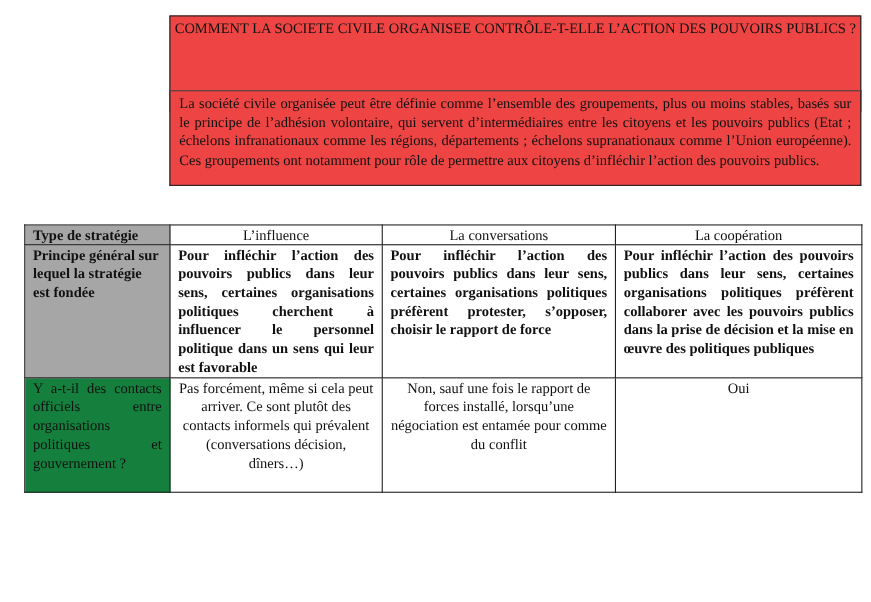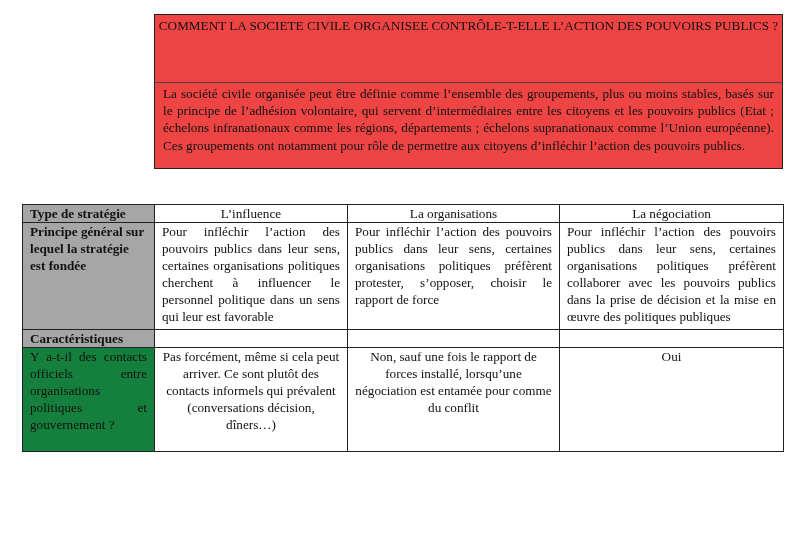--- a/index.html
+++ b/index.html
@@ -9,23 +9,23 @@
   .head-title { left: 154px; top: 14px; width: 629px; height: 88px; background: #ef4444;
                 border: 1px solid #222; text-align: center; font-size: 13.2px; line-height: 16px; padding-top: 3px; }
   .head-desc { left: 154px; top: 82px; width: 629px; height: 87px; background: #ef4444;
                border: 1px solid #222; border-top: 1px solid #444; text-align: justify; font-size: 13.2px;
                line-height: 17.2px; padding: 2px 8px 0 8px; }
   table.grid { position: absolute; left: 22px; top: 168px; border-collapse: collapse; table-layout: fixed; width: 761px; margin-top: 36px; }
   table.grid td { border: 1px solid #222; vertical-align: top; font-size: 13.2px; line-height: 17px; padding: 0 7px; box-sizing: border-box; }
   td.lab { background: #a6a6a6; font-weight: bold; }
   td.lab-n { background: #15803d; text-align: justify; }
   td.c { text-align: center; font-family: Liberation Serif, serif; }
-  td.j { text-align: justify; }
+  td.j { text-align: justify; font-weight: bold; }
   tr.r-head td { height: 18px; }
-  tr.r-principe td { height: 107px; }
+  tr.r-principe td { height: 121px; }
   tr.r-carac td { height: 16px; }
   tr.r-contacts td { height: 104px; }
   tr.r-resp td { height: 113px; }
   tr.r-contacts td, tr.r-resp td { border-top-color: #999; }
   tr.r-resp td { border-bottom-color: #999; }
 </style>
 </head>
 <body>
 
 <div class="block head-title">
@@ -39,34 +39,28 @@
   <colgroup>
     <col style="width:132px">
       <col style="width:193px">
       <col style="width:212px">
       <col style="width:224px">
   </colgroup>
   <tbody>
       <tr class="r-head">
     <td class="lab">Type de stratégie</td>
     <td class="c">L’influence</td>
-    <td class="c">La organisations</td>
-    <td class="c">La négociation</td>
+    <td class="c">La conversations</td>
+    <td class="c">La coopération</td>
   </tr>
   <tr class="r-principe">
     <td class="lab">Principe général sur lequel la stratégie est fondée</td>
     <td class="j">Pour infléchir l’action des pouvoirs publics dans leur sens, certaines organisations politiques cherchent à influencer le personnel politique dans un sens qui leur est favorable</td>
     <td class="j">Pour infléchir l’action des pouvoirs publics dans leur sens, certaines organisations politiques préfèrent protester, s’opposer, choisir le rapport de force</td>
     <td class="j">Pour infléchir l’action des pouvoirs publics dans leur sens, certaines organisations politiques préfèrent collaborer avec les pouvoirs publics dans la prise de décision et la mise en œuvre des politiques publiques</td>
-  </tr>
-  <tr class="r-carac">
-    <td class="lab">Caractéristiques</td>
-    <td></td>
-    <td></td>
-    <td></td>
   </tr>
   <tr class="r-contacts">
     <td class="lab-n">Y a-t-il des contacts officiels entre organisations politiques et gouvernement ?</td>
     <td class="c">Pas forcément, même si cela peut arriver. Ce sont plutôt des contacts informels qui prévalent (conversations décision, dîners…)</td>
     <td class="c">Non, sauf une fois le rapport de forces installé, lorsqu’une négociation est entamée pour comme du conflit</td>
     <td class="c">Oui</td>
   </tr>
 </tbody>
   </table>
 

